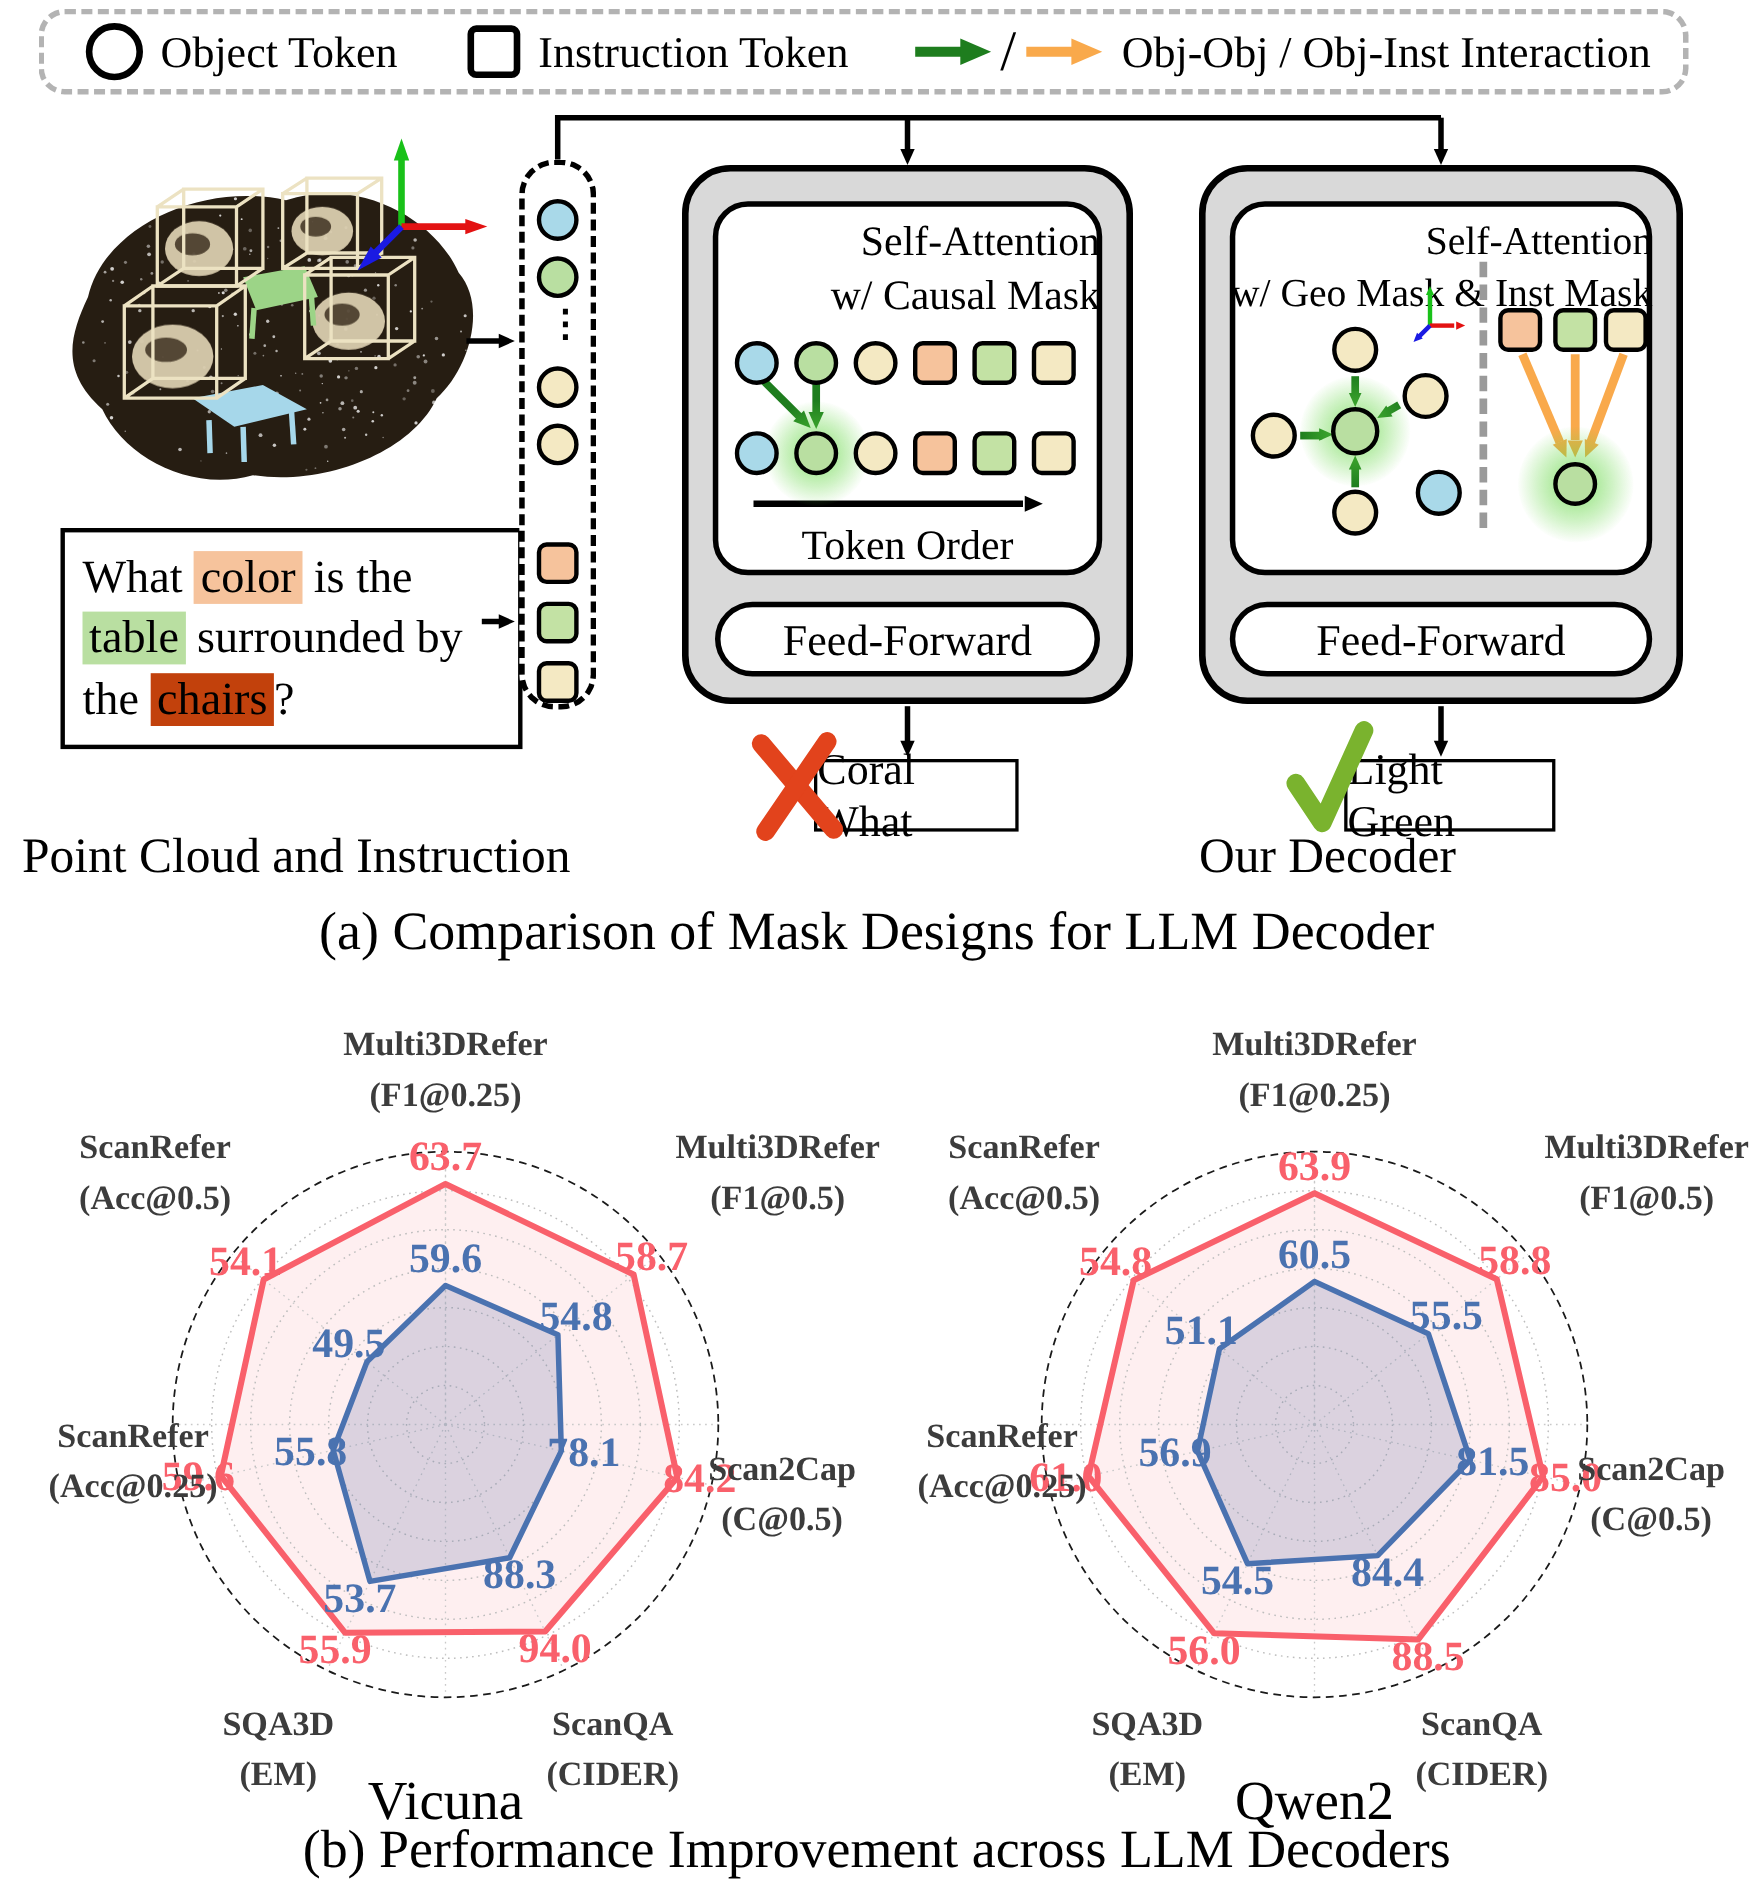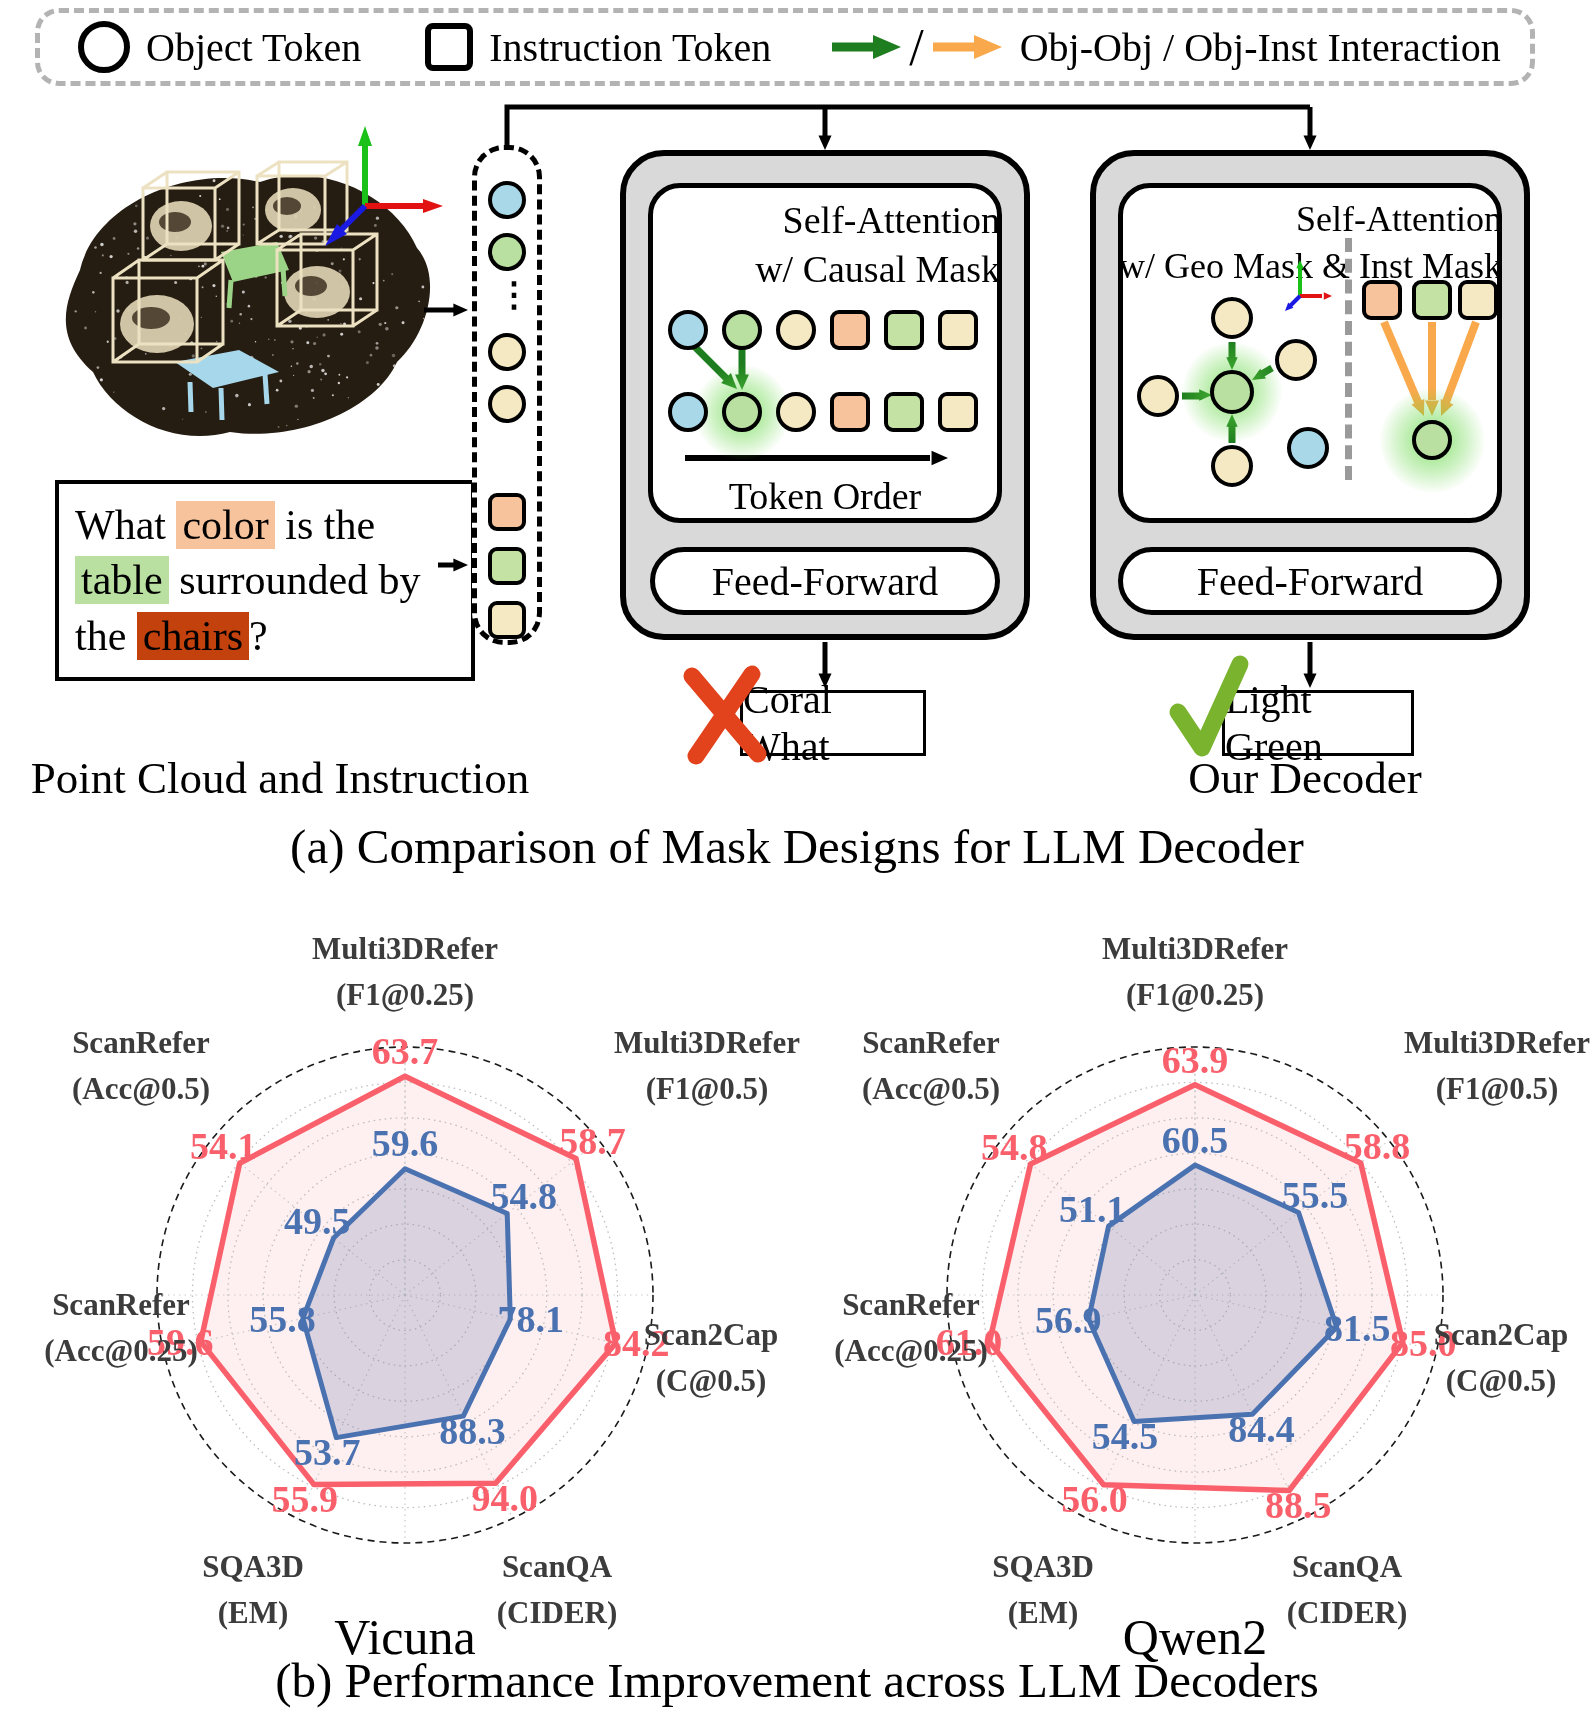--- a/index.html
+++ b/index.html
@@ -37,21 +37,21 @@
   .ff{position:absolute;background:#fff;border:5px solid #000;border-radius:38px;
       display:flex;align-items:center;justify-content:center;font-size:40px;box-sizing:border-box;}
   .attn-title{position:absolute;text-align:right;line-height:1.3;}
   .glow{position:absolute;border-radius:50%;
         background:radial-gradient(circle, rgba(97,214,64,0.75) 0%, rgba(97,214,64,0.30) 45%, rgba(97,214,64,0) 72%);}
   .vdash{position:absolute;border-left:7px dashed #9a9a9a;}
   .tk-order{position:absolute;font-size:38px;text-align:center;}
 
   .outbox{position:absolute;border:3px solid #000;background:#fff;display:flex;
           align-items:center;justify-content:center;font-size:40px;}
-  .seclabel{position:absolute;font-size:45px;text-align:center;}
+  .seclabel{position:absolute;font-size:45px;}
   .caption{position:absolute;width:100%;text-align:center;font-size:49px;}
 
   
   .legendb{position:absolute;left:543px;top:938px;width:530px;height:88px;border:5px dashed #a6a6a6;
            border-radius:20px;display:flex;align-items:center;justify-content:center;gap:26px;
            font-size:45px;box-sizing:border-box;}
   .swatch{width:66px;height:34px;border-radius:2px;flex:none;}
 
   .chart-title{position:absolute;font-size:50px;text-align:center;width:600px;}
 </style>

